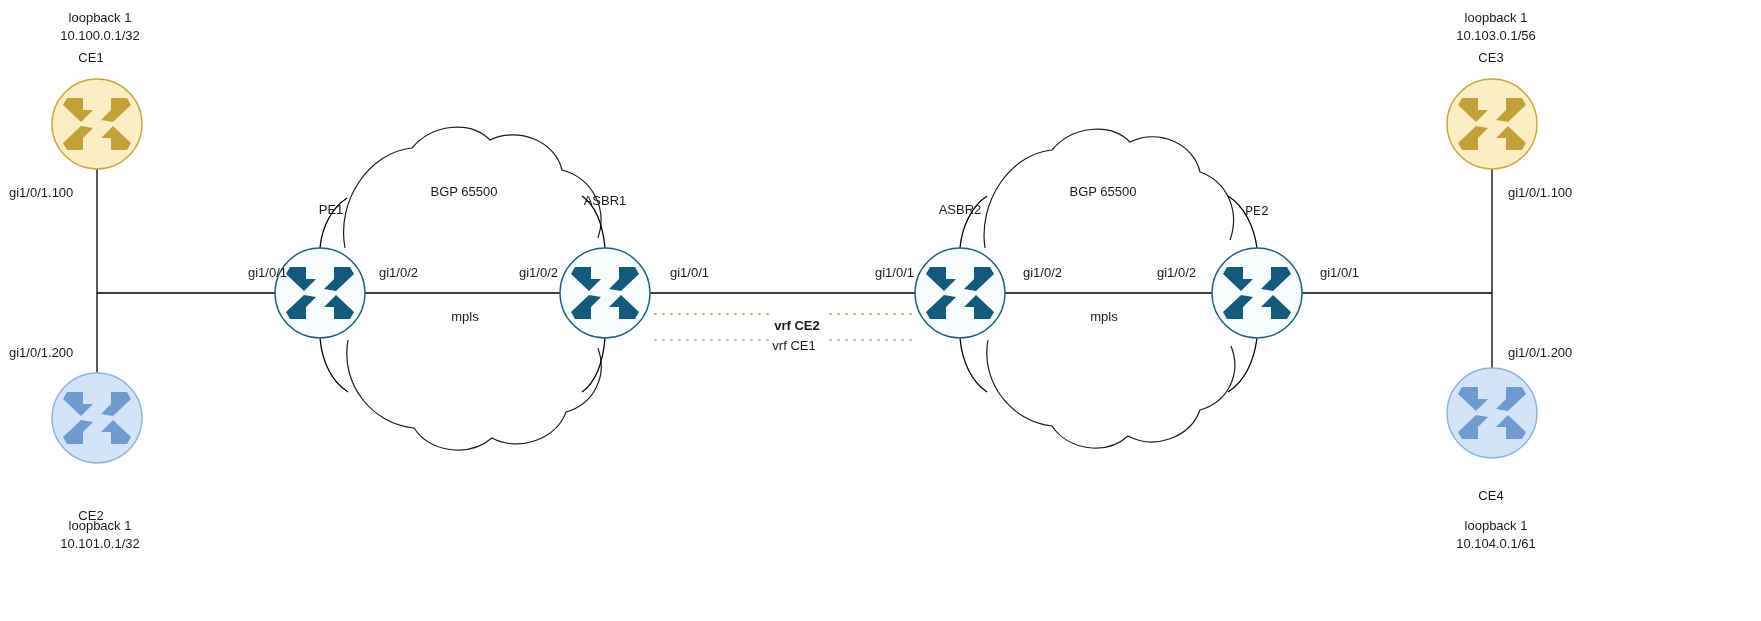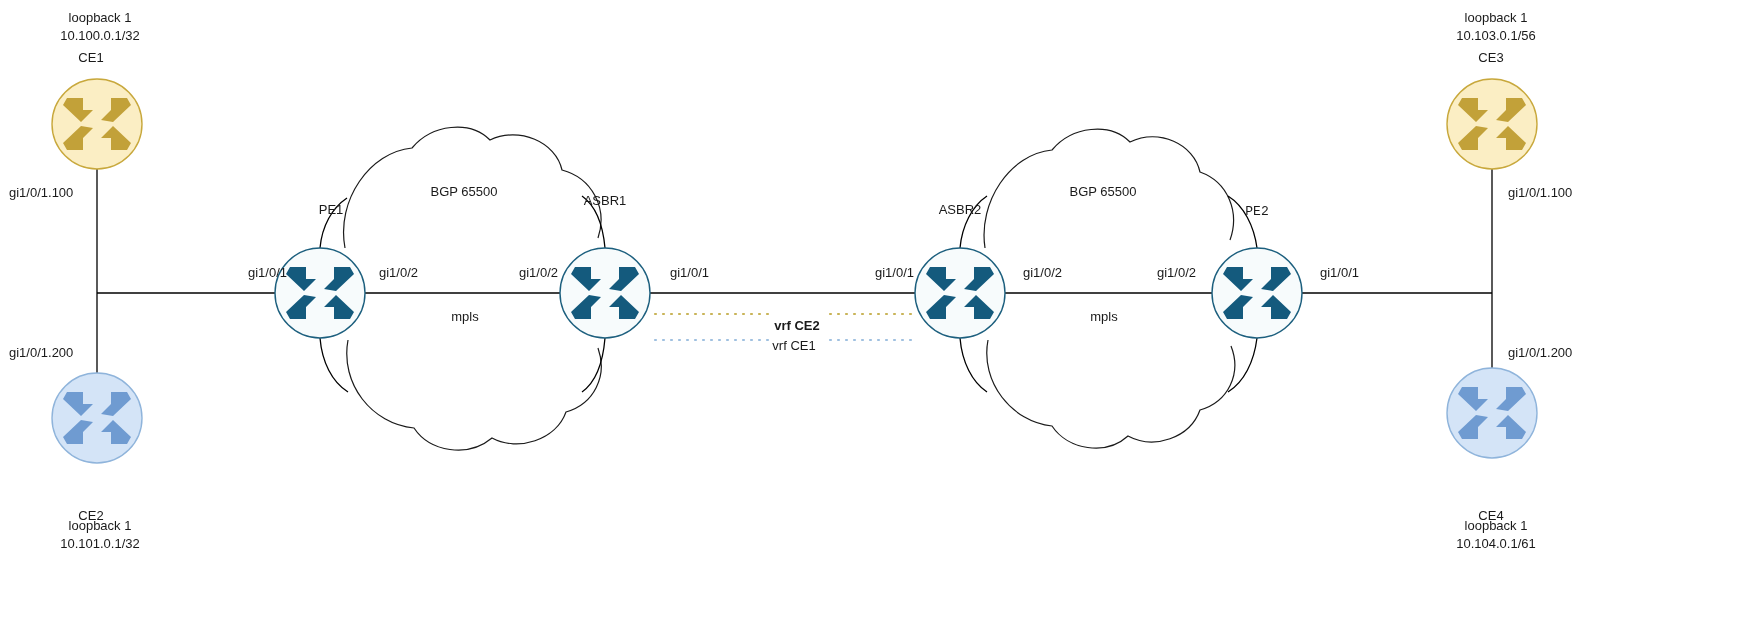--- a/index.html
+++ b/index.html
@@ -173,21 +173,21 @@
     <div>10.103.0.1/56</div>
   </div>
   <div class="lbl center two" style="left:1496px; top:517px;">
     <div>loopback 1</div>
     <div>10.104.0.1/61</div>
   </div>
 
   <div class="lbl center" style="left:91px;  top:49px;">CE1</div>
   <div class="lbl center" style="left:91px;  top:487px;margin-top:20px;">CE2</div>
   <div class="lbl center" style="left:1491px;top:49px;">CE3</div>
-  <div class="lbl center" style="left:1491px;top:487px;margin-top:20px;">CE4</div>
+  <div class="lbl center" style="left:1491px;top:487px;">CE4</div>
   <div class="lbl center" style="left:320px; top:201px;margin-left:11px;">PE1</div>
   <div class="lbl center" style="left:605px; top:192px;">ASBR1</div>
   <div class="lbl center" style="left:960px; top:201px;">ASBR2</div>
   <div class="lbl center" style="left:1257px;top:203px;font-family:Liberation Mono, monospace;">PE2</div>
 
   <div class="lbl center" style="left:464px;  top:183px;">BGP 65500</div>
   <div class="lbl center" style="left:1103px; top:183px;">BGP 65500</div>
 
   <div class="lbl" style="left:9px;    top:184px;">gi1/0/1.100</div>
   <div class="lbl" style="left:9px;    top:344px;">gi1/0/1.200</div>

